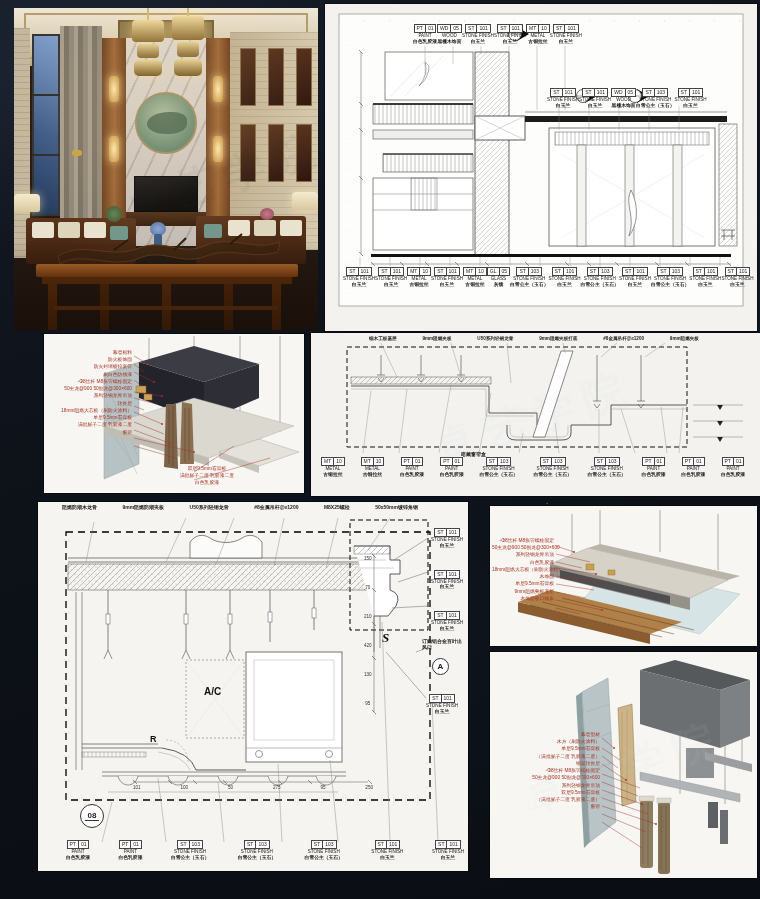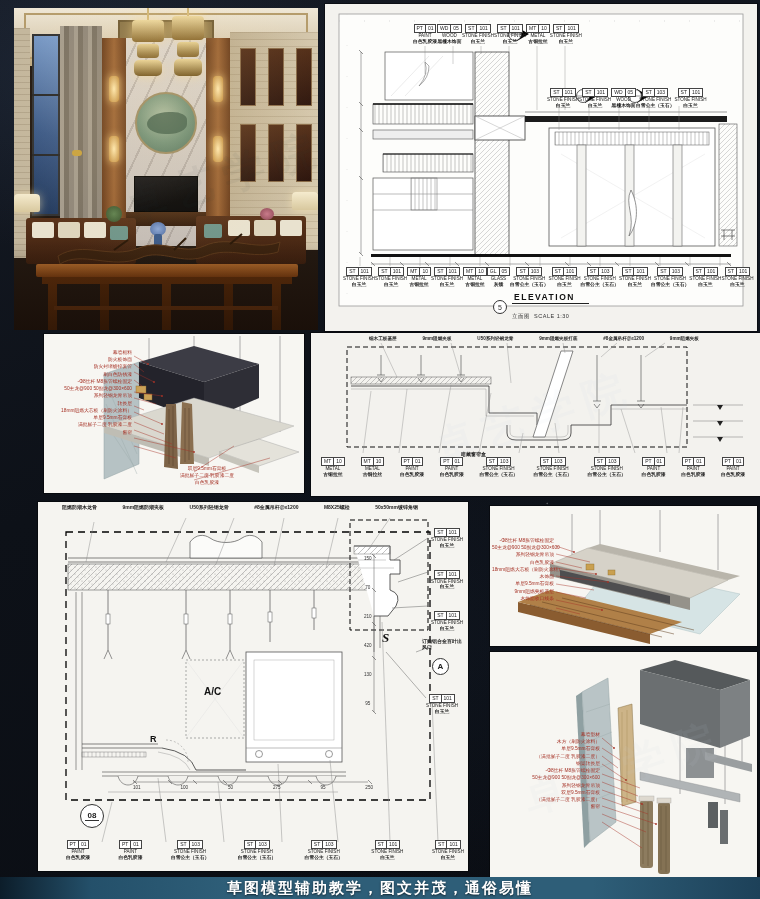--- a/index.html
+++ b/index.html
@@ -306,27 +306,20 @@
           </div><div class="co-type">STONE FINISH</div><div class="co-zh">白雪公主（玉石）</div></div>
         <div class="co"><div class="co-box">
             <span>ST</span>
             <span>101</span>
           </div><div class="co-type">STONE FINISH</div><div class="co-zh">白玉兰</div></div>
         <div class="co"><div class="co-box">
             <span>ST</span>
             <span>101</span>
           </div><div class="co-type">STONE FINISH</div><div class="co-zh">白玉兰</div></div>
       </div>
-    <div class="eletitle" style="left:0;right:0;top:288px;">
-      <span class="circ">5</span>
-      <span>
-        <span class="tt" style="display:block;">ELEVATION</span>
-        <span class="ts"><span>立面图</span>&nbsp;&nbsp;<span>SCALE 1:30</span></span>
-      </span>
-    </div>
   </div>
 
   <div class="p paper" style="left:44px;top:334px;width:260px;height:159px;background:#f7f6f2;">
     <svg width="260" height="159" viewBox="0 0 260 159" style="position:absolute;left:0;top:0;">
       <line x1="105" y1="4" x2="105" y2="40" stroke="#999" stroke-width="0.8"></line>
       <line x1="150" y1="2" x2="150" y2="30" stroke="#999" stroke-width="0.8"></line>
       <line x1="196" y1="2" x2="196" y2="78" stroke="#999" stroke-width="0.8"></line>
       <line x1="236" y1="2" x2="236" y2="98" stroke="#999" stroke-width="0.8"></line>
       <polygon points="60,40 95,28 95,130 60,145" fill="#b6c2c4" stroke="#93a3a5" stroke-width="0.5"></polygon>
       <path d="M62,50 L93,120 M62,70 L93,140 M62,90 L90,132" stroke="#9aa8aa" stroke-width="0.4"></path>
@@ -686,17 +679,14 @@
         <div>钢架转换层</div>
         <div>-Φ8丝杆 M8胀管螺栓固定</div>
         <div>50主龙@900 50副龙@300×600</div>
         <div>系列轻钢龙骨吊顶</div>
         <div>双层9.5mm石膏板</div>
         <div>（满批腻子二度 乳胶漆二度）</div>
         <div>窗帘</div>
       </div>
   </div>
 
-  <div class="banner">
-    <span>草图模型辅助教学，图文并茂，通俗易懂</span>
-  </div>
 
 </div>
 
 </body></html>

